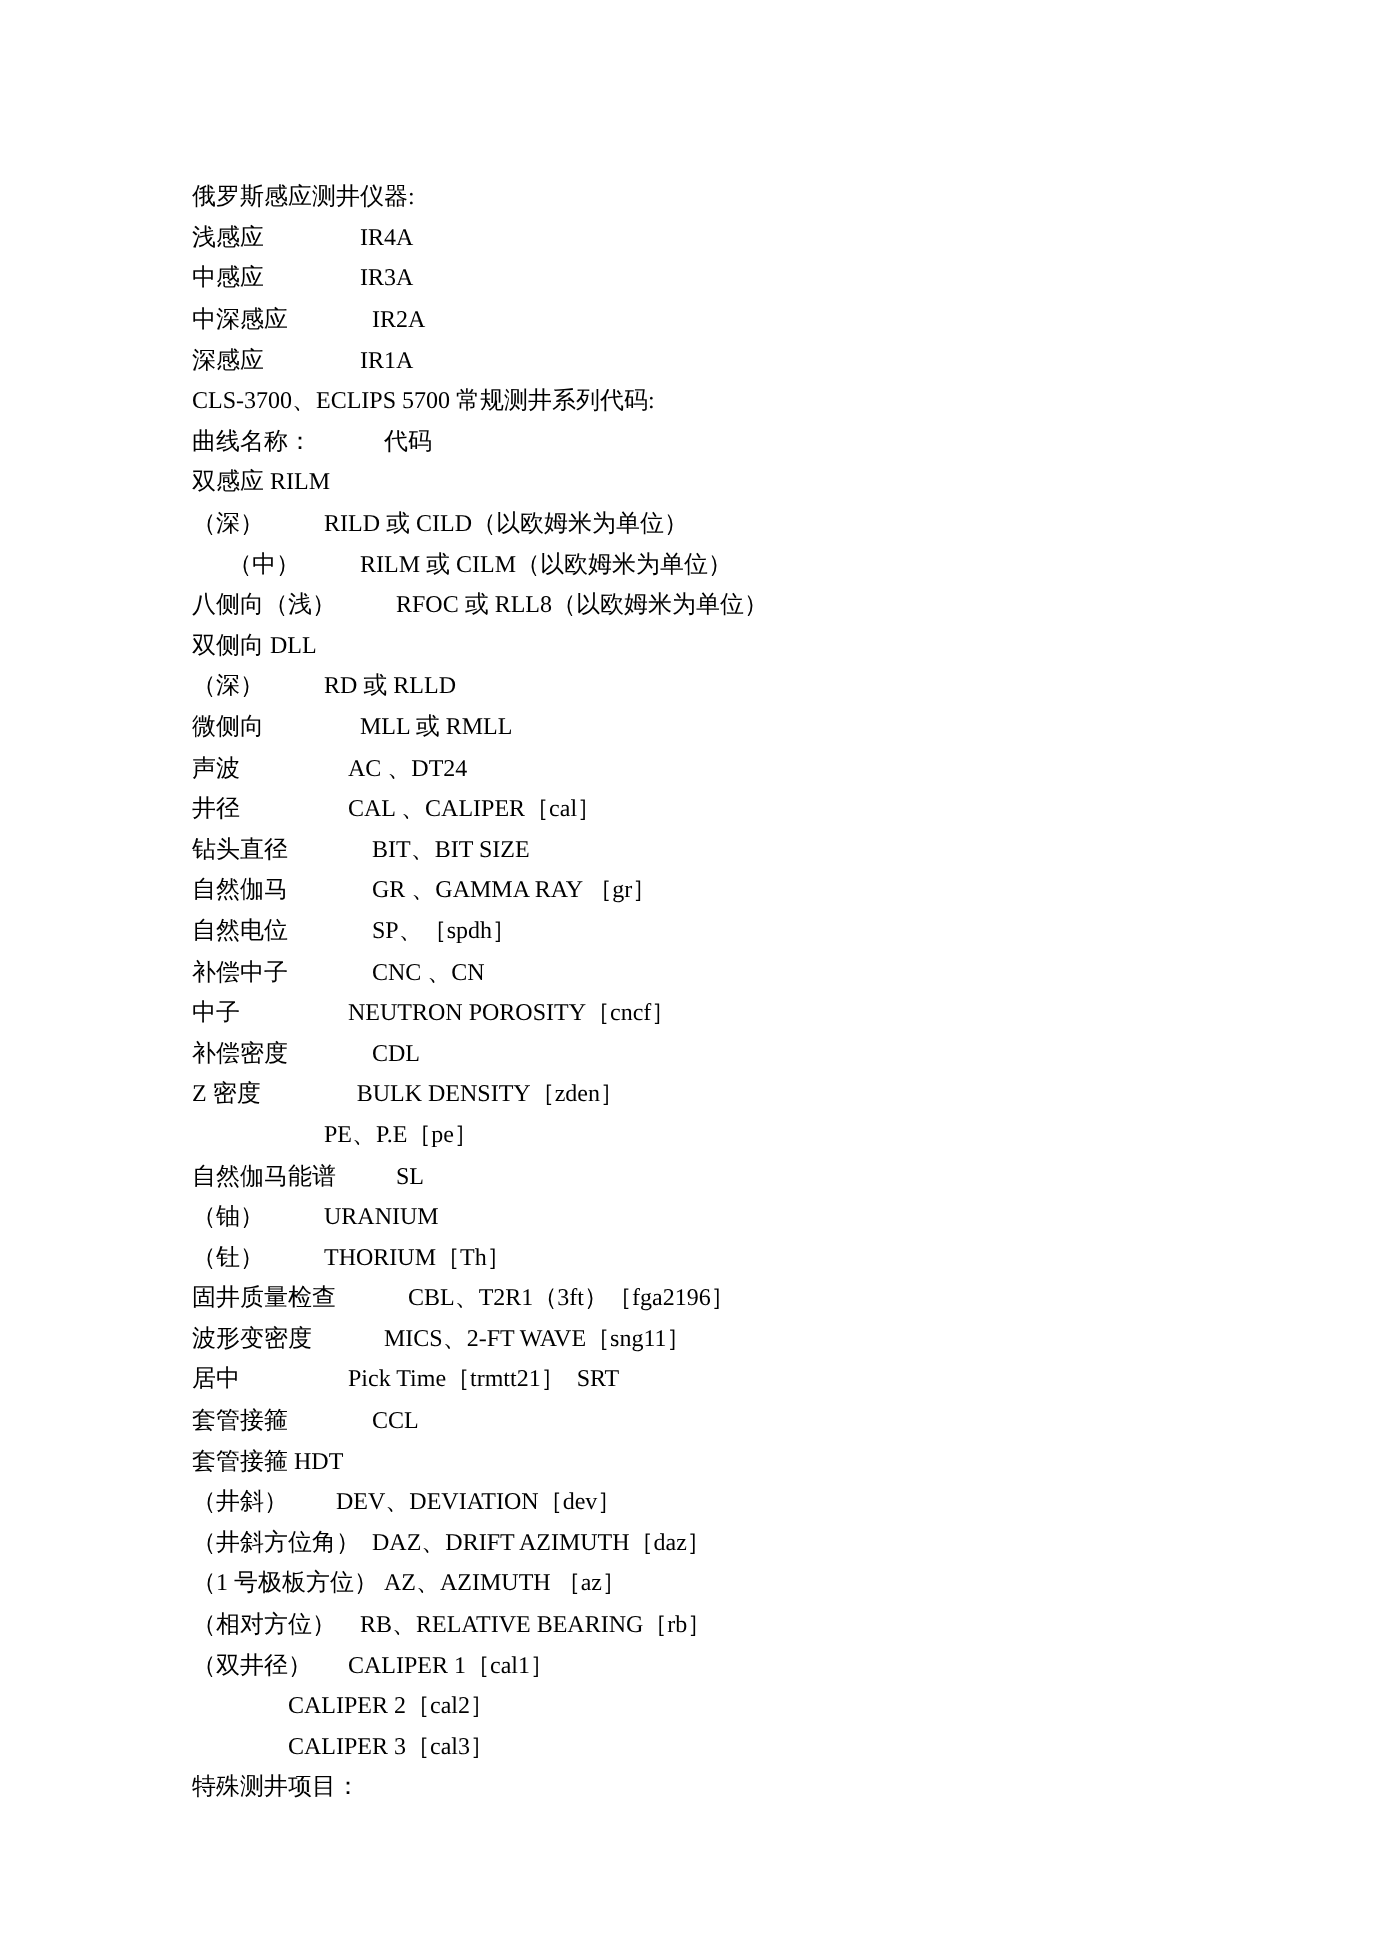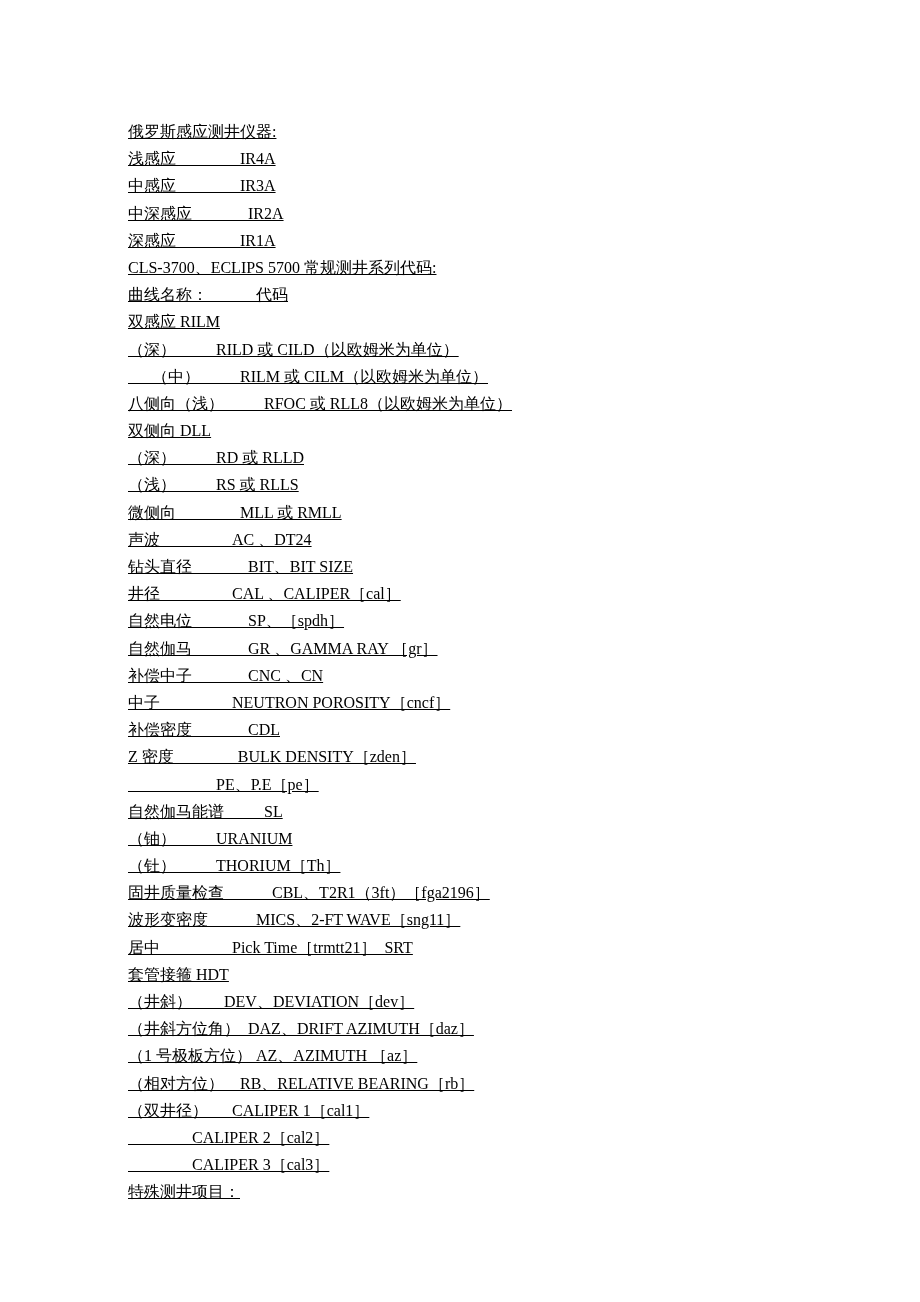--- a/index.html
+++ b/index.html
@@ -8,58 +8,57 @@
       line-height: 1.7;
       color: #000;
       background: #fff;
       margin: 0;
       padding: 118px 128px;
       width: 920px;
       box-sizing: border-box;
     }
     .row {
       white-space: pre;
-      text-decoration: underline;
     }
   </style>
 </head>
 <body>
 
 <div id="content">
     <div class="row">俄罗斯感应测井仪器:</div>
     <div class="row">浅感应                IR4A</div>
     <div class="row">中感应                IR3A</div>
     <div class="row">中深感应              IR2A</div>
     <div class="row">深感应                IR1A</div>
     <div class="row">CLS-3700、ECLIPS 5700 常规测井系列代码:</div>
     <div class="row">曲线名称：            代码</div>
     <div class="row">双感应 RILM</div>
     <div class="row">（深）          RILD 或 CILD（以欧姆米为单位）</div>
     <div class="row">      （中）          RILM 或 CILM（以欧姆米为单位）</div>
     <div class="row">八侧向（浅）          RFOC 或 RLL8（以欧姆米为单位）</div>
     <div class="row">双侧向 DLL</div>
     <div class="row">（深）          RD 或 RLLD</div>
-    <div class="row">（浅）          RS 或 RLLS</div>
     <div class="row">微侧向                MLL 或 RMLL</div>
     <div class="row">声波                  AC 、DT24</div>
+    <div class="row">井径                  CAL 、CALIPER［cal］</div>
     <div class="row">钻头直径              BIT、BIT SIZE</div>
-    <div class="row">井径                  CAL 、CALIPER［cal］</div>
+    <div class="row">自然伽马              GR 、GAMMA RAY ［gr］</div>
     <div class="row">自然电位              SP、［spdh］</div>
-    <div class="row">自然伽马              GR 、GAMMA RAY ［gr］</div>
     <div class="row">补偿中子              CNC 、CN</div>
     <div class="row">中子                  NEUTRON POROSITY［cncf］</div>
     <div class="row">补偿密度              CDL</div>
     <div class="row">Z 密度                BULK DENSITY［zden］</div>
     <div class="row">                      PE、P.E［pe］</div>
     <div class="row">自然伽马能谱          SL</div>
     <div class="row">（铀）          URANIUM</div>
     <div class="row">（钍）          THORIUM［Th］</div>
     <div class="row">固井质量检查            CBL、T2R1（3ft）［fga2196］</div>
     <div class="row">波形变密度            MICS、2-FT WAVE［sng11］</div>
     <div class="row">居中                  Pick Time［trmtt21］  SRT</div>
+    <div class="row">套管接箍              CCL</div>
     <div class="row">套管接箍 HDT</div>
     <div class="row">（井斜）        DEV、DEVIATION［dev］</div>
     <div class="row">（井斜方位角）  DAZ、DRIFT AZIMUTH［daz］</div>
     <div class="row">（1 号极板方位） AZ、AZIMUTH ［az］</div>
     <div class="row">（相对方位）    RB、RELATIVE BEARING［rb］</div>
     <div class="row">（双井径）      CALIPER 1［cal1］</div>
     <div class="row">                CALIPER 2［cal2］</div>
     <div class="row">                CALIPER 3［cal3］</div>
     <div class="row">特殊测井项目：</div>
   </div>

